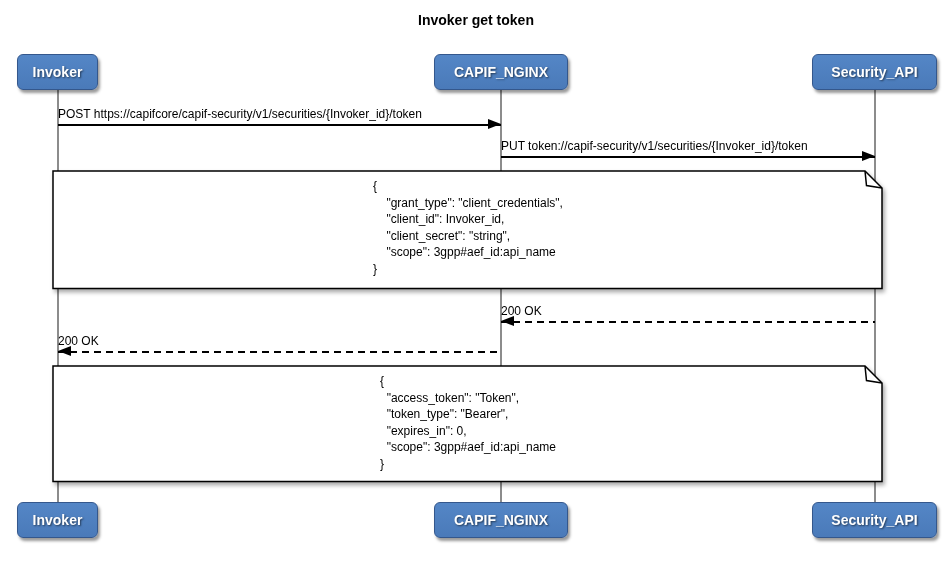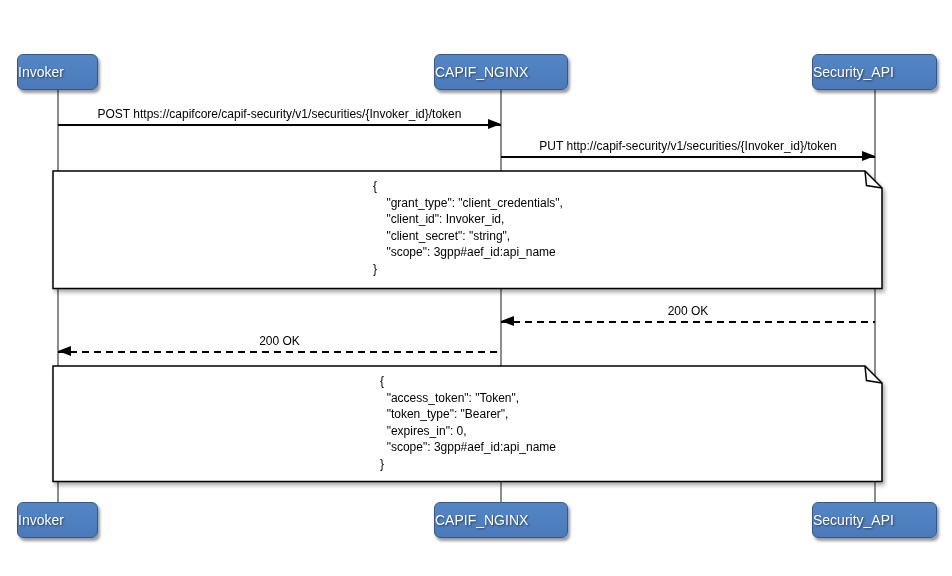--- a/index.html
+++ b/index.html
@@ -38,32 +38,33 @@
   
   .actor {
     position: absolute;
     height: 36px;
     border: 1px solid #34578c;
     border-radius: 6px;
     background: linear-gradient(180deg, #5486c6 0%, #4a7ab9 100%);
     box-shadow: 2px 3px 3px rgba(0,0,0,0.40);
     color: #ffffff;
     font-size: 14px;
-    font-weight: normal;
+    font-weight: bold;
     display: flex;
     align-items: center;
+    justify-content: center;
     text-shadow: 1px 1px 2px rgba(0,0,0,0.55);
     z-index: 4;
   }
 
   
   .msg { position: absolute; z-index: 3; }
   .msg .label {
     display: block;
-    text-align: center;
+    text-align: left;
     font-size: 12px;
     line-height: 15px;
     white-space: nowrap;
     color: #000000;
   }
   .msg .line { height: 2px; margin-top: 2px; background: #000000; }
   .msg .line.dashed {
     background: repeating-linear-gradient(to right, #000 0, #000 7px, transparent 7px, transparent 12px);
   }
   .msg .head {
@@ -103,20 +104,21 @@
     right: 6px;
     font-size: 13px;
     color: #1a1a1a;
   }
 </style>
 </head>
 <body>
 
 <div class="canvas">
 
+  <div class="title">Invoker get token</div>
 
   <div class="lifeline" style="left:57px;"></div>
   <div class="lifeline" style="left:500px;"></div>
   <div class="lifeline" style="left:874px;"></div>
 
   <div class="actor" style="left:17px;  top:54px; width:81px;">
     <span>Invoker</span>
   </div>
   <div class="actor" style="left:434px; top:54px; width:134px;">
     <span>CAPIF_NGINX</span>
@@ -125,21 +127,21 @@
     <span>Security_API</span>
   </div>
 
   <div class="msg" style="left:58px; top:107px; width:443px;">
     <span class="label">POST https://capifcore/capif-security/v1/securities/{Invoker_id}/token</span>
     <div class="line"></div>
     <div class="head right"></div>
   </div>
 
   <div class="msg" style="left:501px; top:139px; width:374px;">
-    <span class="label">PUT http://capif-security/v1/securities/{Invoker_id}/token</span>
+    <span class="label">PUT token://capif-security/v1/securities/{Invoker_id}/token</span>
     <div class="line"></div>
     <div class="head right"></div>
   </div>
 
   <div class="note" style="left:52px; top:170px; width:832px; height:120px;">
     <svg class="note-bg" width="832" height="120" viewBox="0 0 832 120">
       <path d="M1,1 H813 L830,18 V118.5 H1 Z" fill="#ffffff" stroke="#000000" stroke-width="1.5"></path>
       <path d="M813,1 L814.5,15.5 L830,18" fill="none" stroke="#000000" stroke-width="1.5"></path>
     </svg>
     <pre class="note-text">{

